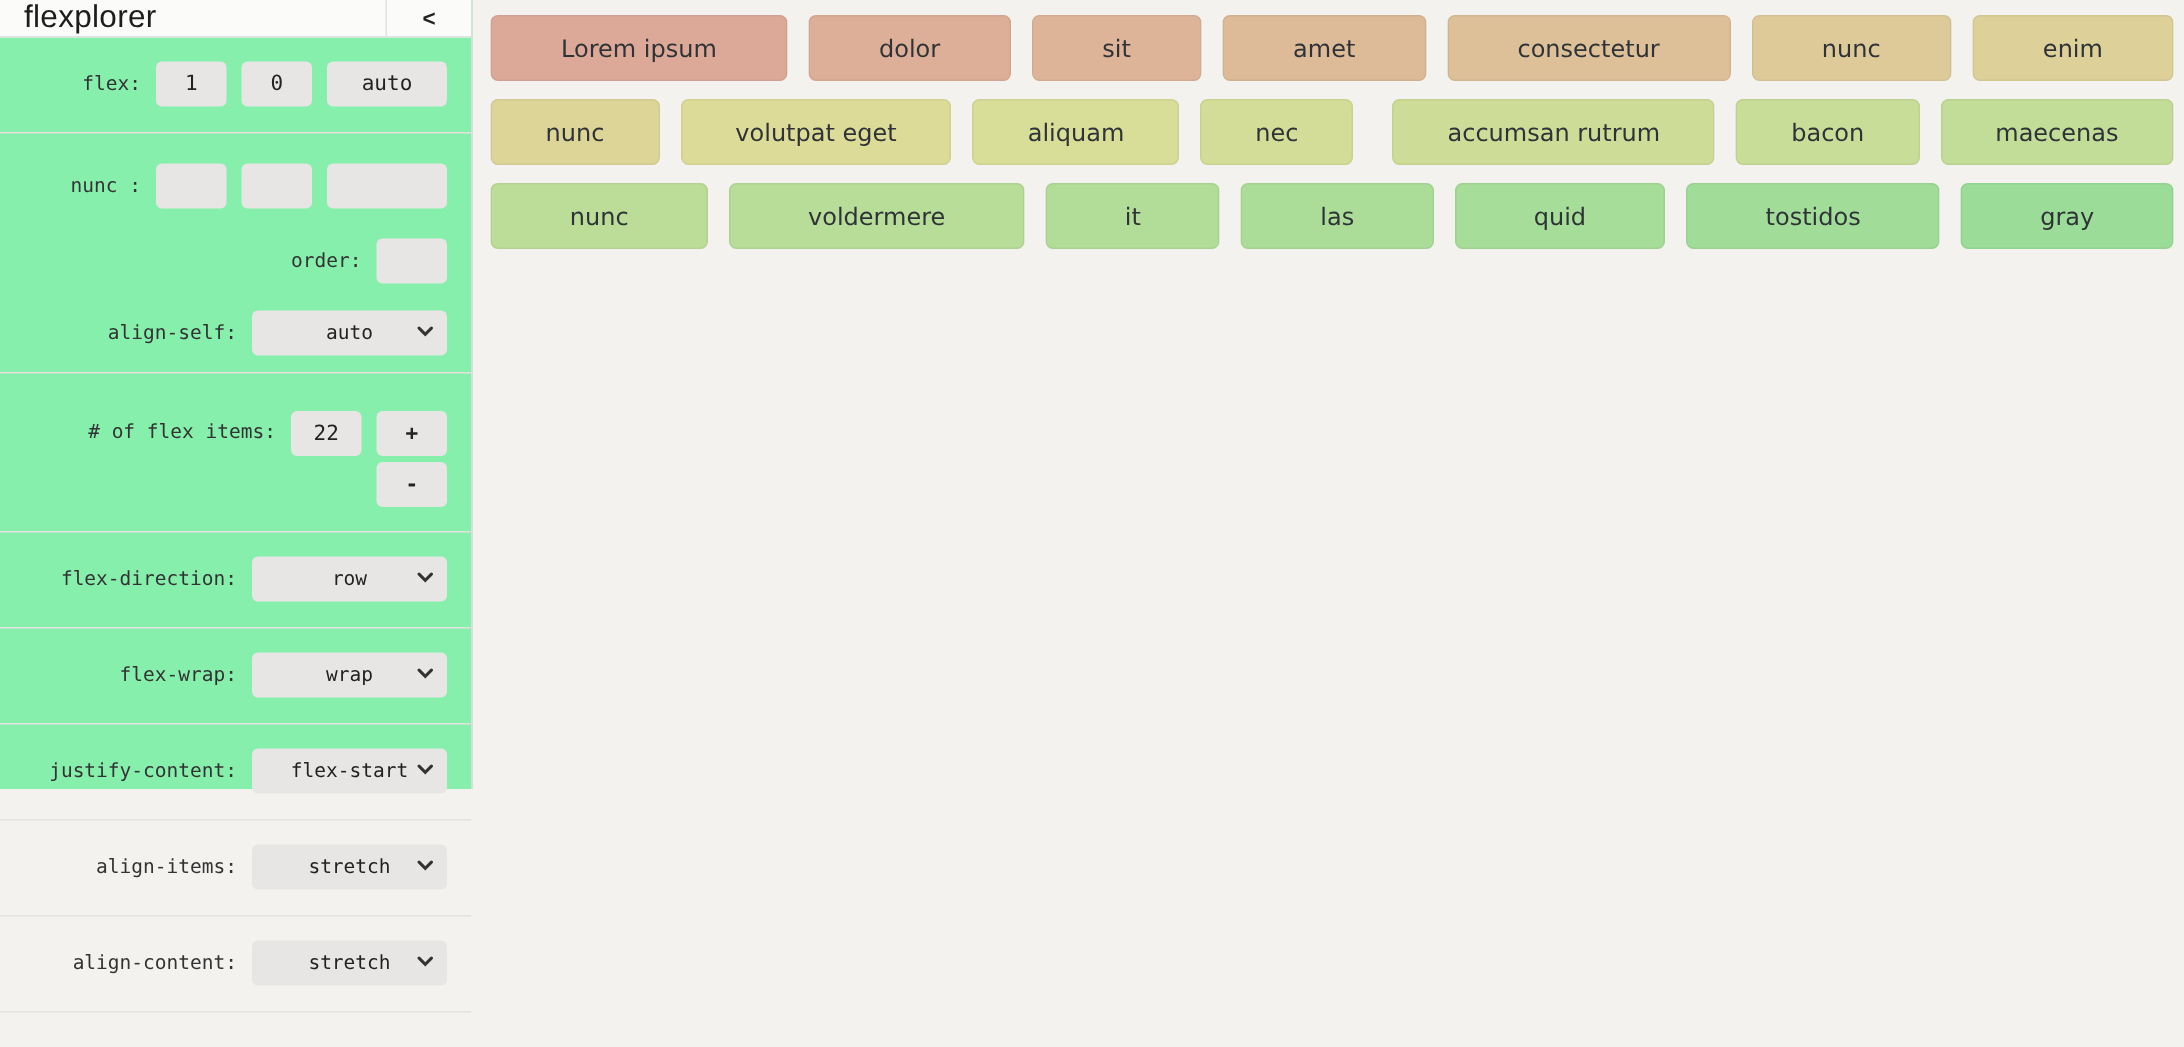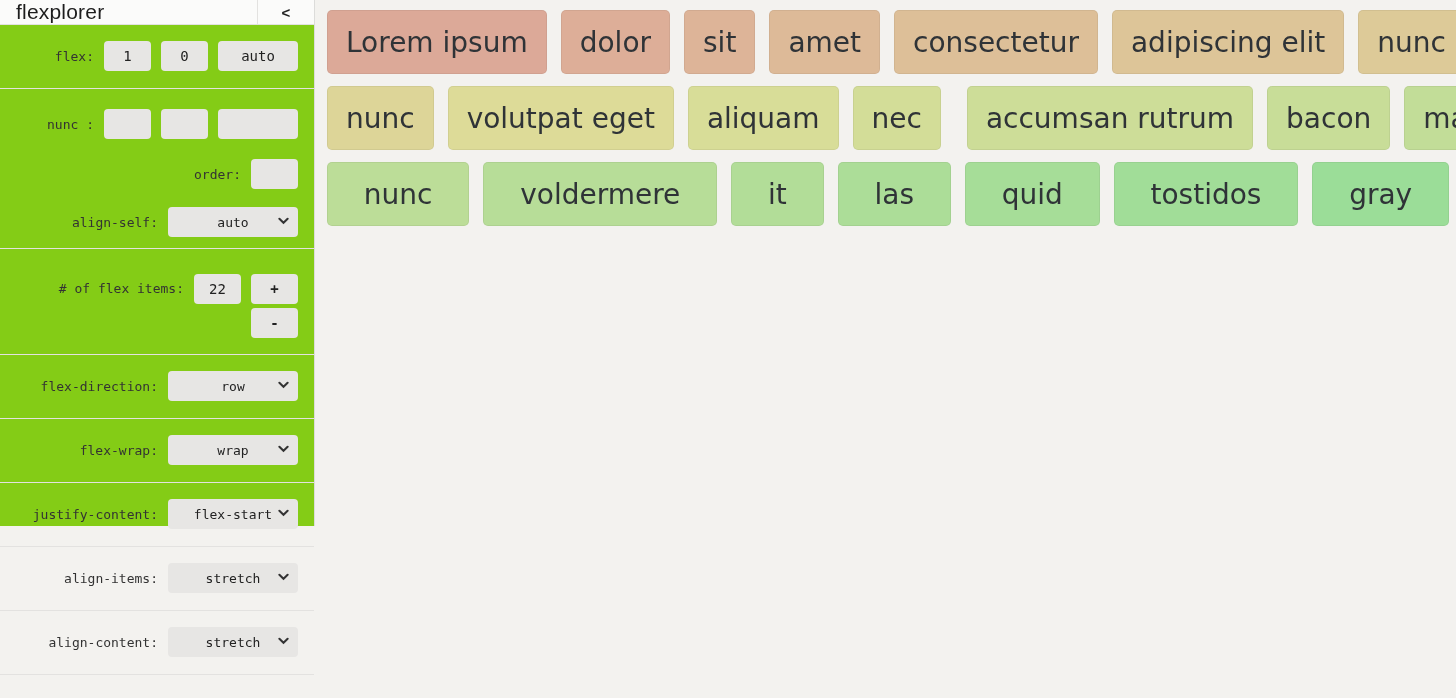--- a/index.html
+++ b/index.html
@@ -9,21 +9,21 @@
     background: #f3f2ef;
     display: flex;
     color: #333;
   }
 
   
   .sidebar {
     width: 315px;
     min-width: 315px;
     height: 526px;
-    background: #84cc16;
+    background: #86efac;
     border-right: 1px solid #dcdcda;
     display: flex;
     flex-direction: column;
   }
   .sidebar-header {
     height: 51px;
     display: flex;
     align-items: stretch;
     border-bottom: 1px solid #e3e2e0;
     background: #fbfbfa;
@@ -120,29 +120,29 @@
 
   
   .main {
     flex: 1;
     padding: 4px 0 0 5px;
     overflow: hidden;
   }
   .flex-row { display: flex; }
   .flex-item {
     flex: 1 0 auto;
-    height: 64px;
+    height: 44px;
     margin: 6px 7px;
     border-radius: 5px;
     border: 1px solid rgba(0,0,0,0.05);
     display: flex;
     align-items: center;
     justify-content: center;
     font-family: "DejaVu Sans", sans-serif;
-    font-size: 28px;
+    font-size: 16px;
     color: #2f3337;
     padding: 0 18px;
     white-space: nowrap;
     cursor: pointer;
   }
 </style>
 </head>
 <body>
 
 <div class="sidebar">
@@ -258,21 +258,20 @@
 
 </div>
 
 <div class="main" id="playground">
     <div class="flex-row">
       <div class="flex-item" style="background: rgb(220, 169, 152);">Lorem ipsum</div>
       <div class="flex-item" style="background: rgb(221, 174, 152);">dolor</div>
       <div class="flex-item" style="background: rgb(221, 180, 152);">sit</div>
       <div class="flex-item" style="background: rgb(221, 186, 152);">amet</div>
       <div class="flex-item" style="background: rgb(221, 191, 152);">consectetur</div>
-      <div class="flex-item" style="background: rgb(221, 197, 152);">adipiscing elit</div>
       <div class="flex-item" style="background: rgb(221, 202, 152);">nunc</div>
       <div class="flex-item" style="background: rgb(221, 208, 152);">enim</div>
     </div>
     <div class="flex-row">
       <div class="flex-item" style="background: rgb(221, 213, 152);">nunc</div>
       <div class="flex-item" style="background: rgb(221, 219, 152); text-align: center;">volutpat eget</div>
       <div class="flex-item" style="background: rgb(216, 221, 152);">aliquam</div>
       <div class="flex-item" style="background: rgb(211, 221, 152);">nec</div>
       <div class="flex-item" style="background: rgb(205, 221, 152); margin-left: 19px;">accumsan rutrum</div>
       <div class="flex-item" style="background: rgb(200, 221, 152);">bacon</div>

